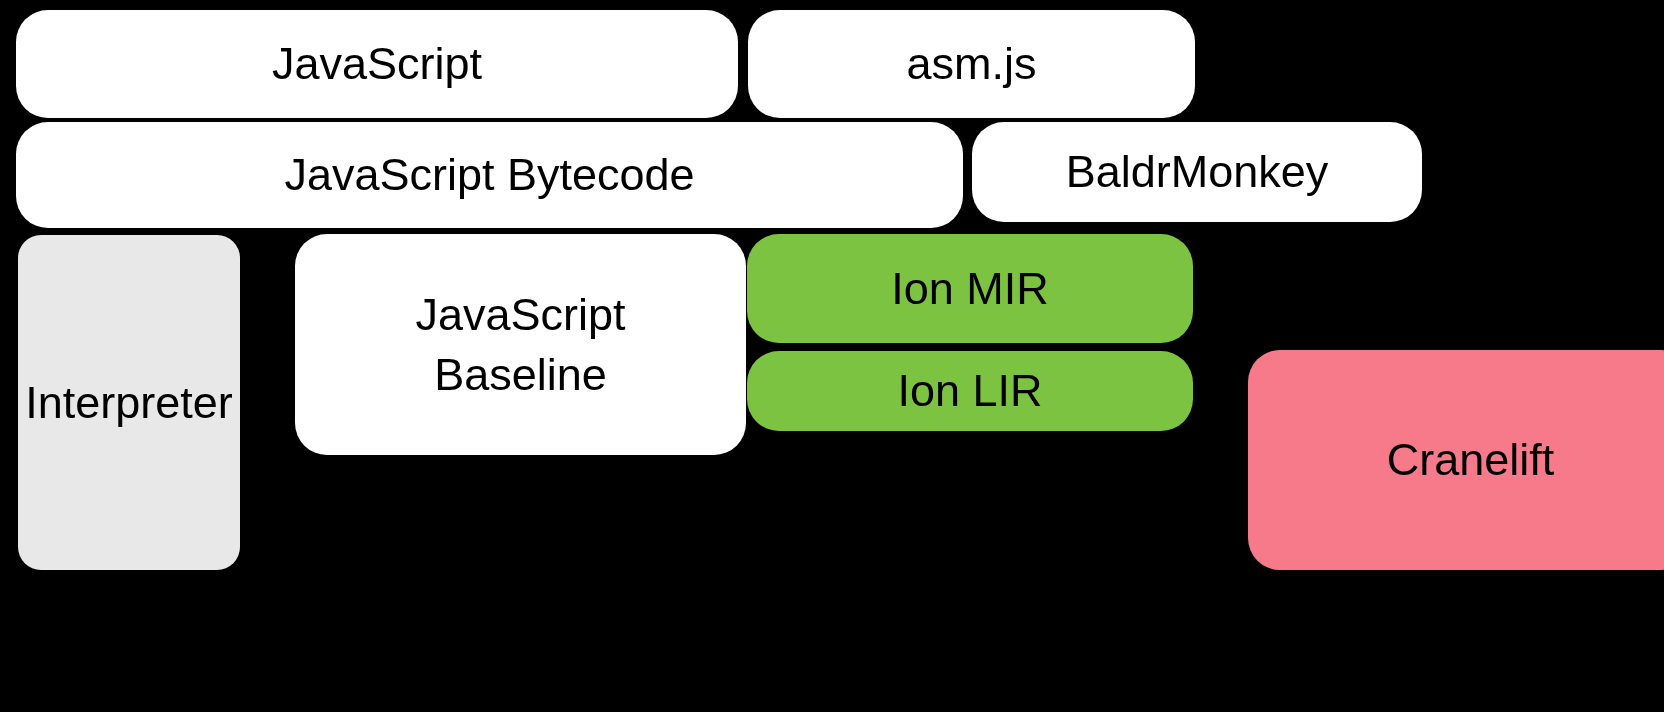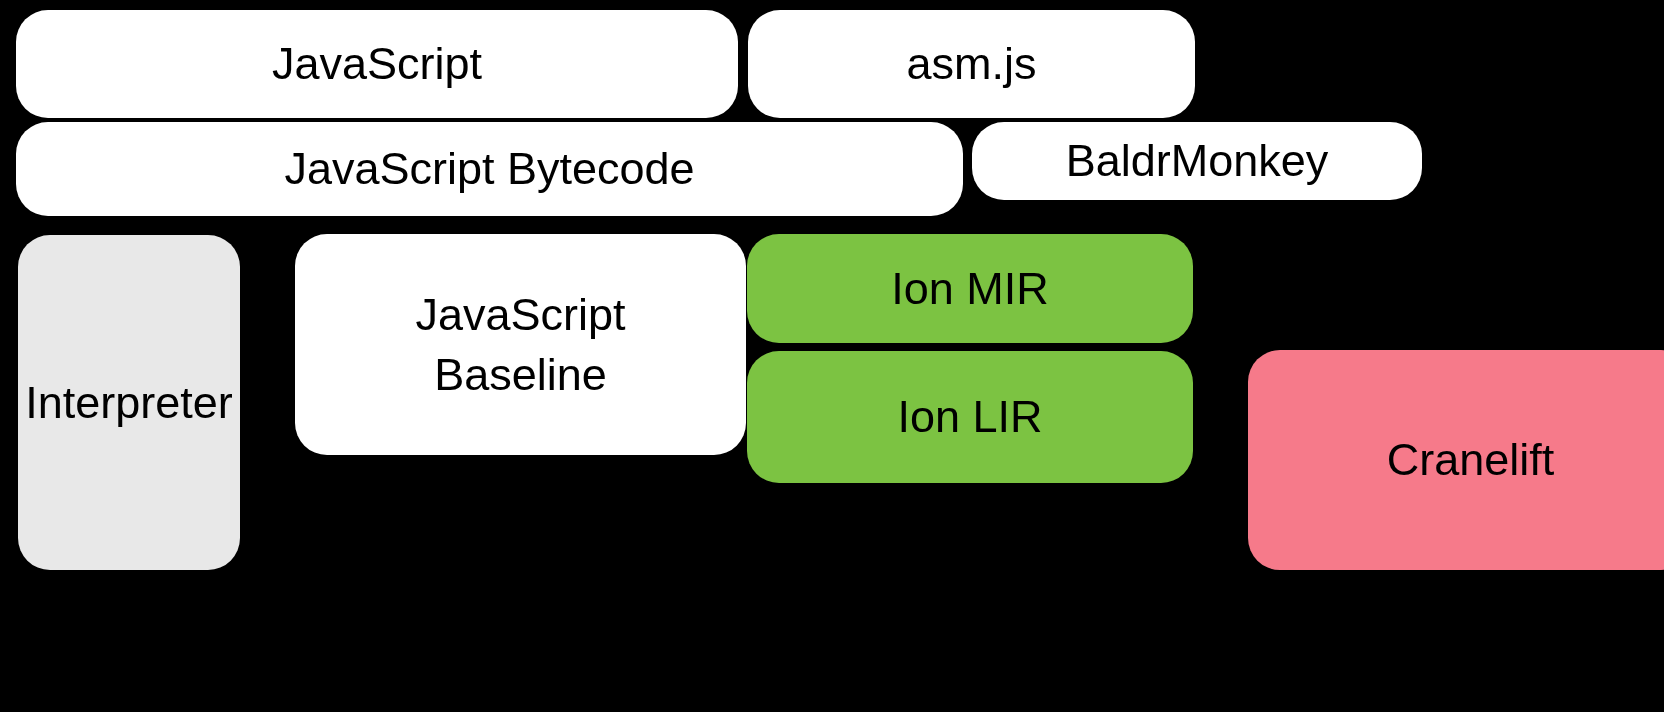--- a/index.html
+++ b/index.html
@@ -29,26 +29,26 @@
     line-height: 60px;
     box-sizing: border-box;
   }
   .box.gray  { background: #e8e8e8; }
   .box.green { background: #7cc342; }
   .box.pink  { background: #f67a8a; }
 
   #box-javascript          { left: 16px;   top: 10px;  width: 722px;  height: 108px; }
   #box-asmjs               { left: 748px;  top: 10px;  width: 447px;  height: 108px; text-align: center; }
   #box-wasm                { left: 1205px; top: 10px;  width: 440px;  height: 108px; }
-  #box-js-bytecode         { left: 16px;   top: 122px; width: 947px;  height: 94px; text-align: center; }
-  #box-baldrmonkey         { left: 972px;  top: 122px; width: 450px;  height: 78px; }
-  #box-interpreter         { left: 18px;   top: 235px; width: 222px;  height: 335px; }
+  #box-js-bytecode         { left: 16px;   top: 122px; width: 947px;  height: 106px; text-align: center; }
+  #box-baldrmonkey         { left: 972px;  top: 122px; width: 450px;  height: 100px; }
+  #box-interpreter         { left: 18px;   top: 235px; width: 222px;  height: 335px; border-radius: 23px; }
   #box-js-baseline         { left: 295px;  top: 234px; width: 451px;  height: 221px; }
   #box-ion-mir             { left: 747px;  top: 234px; width: 446px;  height: 109px; align-items: center; }
-  #box-ion-lir             { left: 747px;  top: 351px; width: 446px;  height: 132px; }
+  #box-ion-lir             { left: 747px;  top: 351px; width: 446px;  height: 80px; }
   #box-cranelift           { left: 1200px; top: 350px; width: 445px;  height: 220px; margin-left: 48px; }
   #box-macro-assembler     { left: 295px;  top: 463px; width: 898px;  height: 104px; }
   #box-native-machine-code { left: 295px;  top: 575px; width: 1350px; height: 106px; }
 
   
   #box-js-baseline .label { max-width: 260px; }
 </style>
 </head>
 <body>
 

